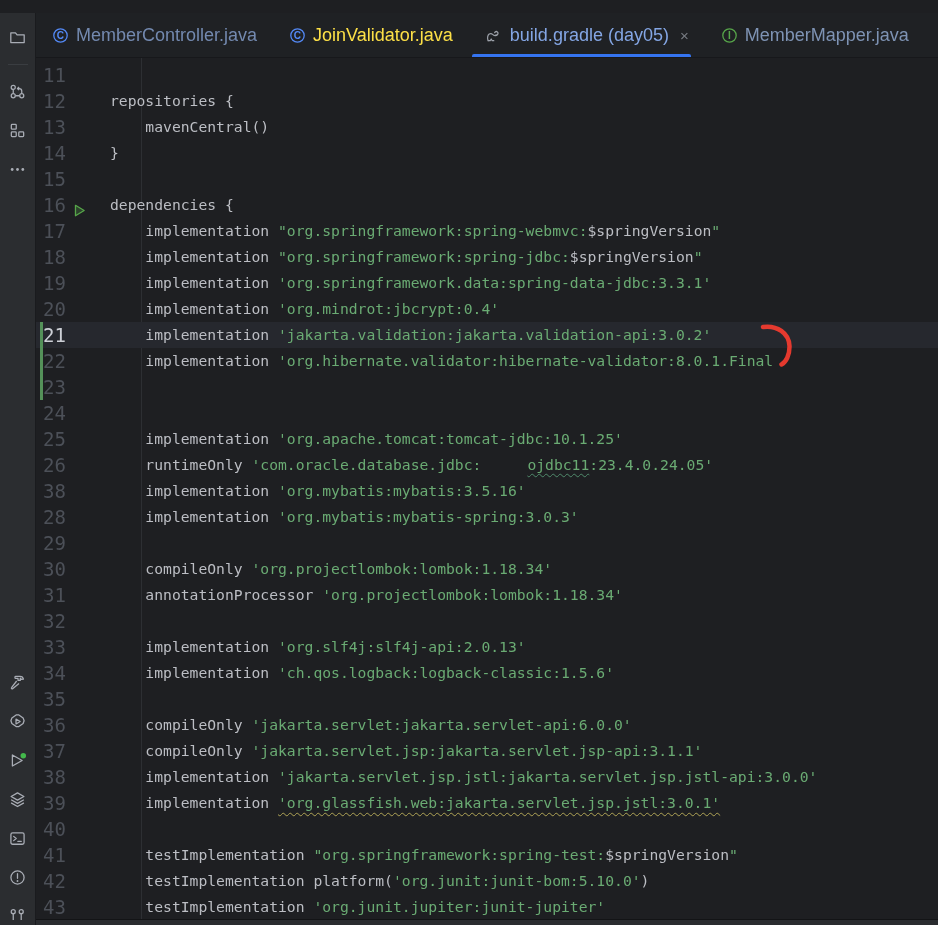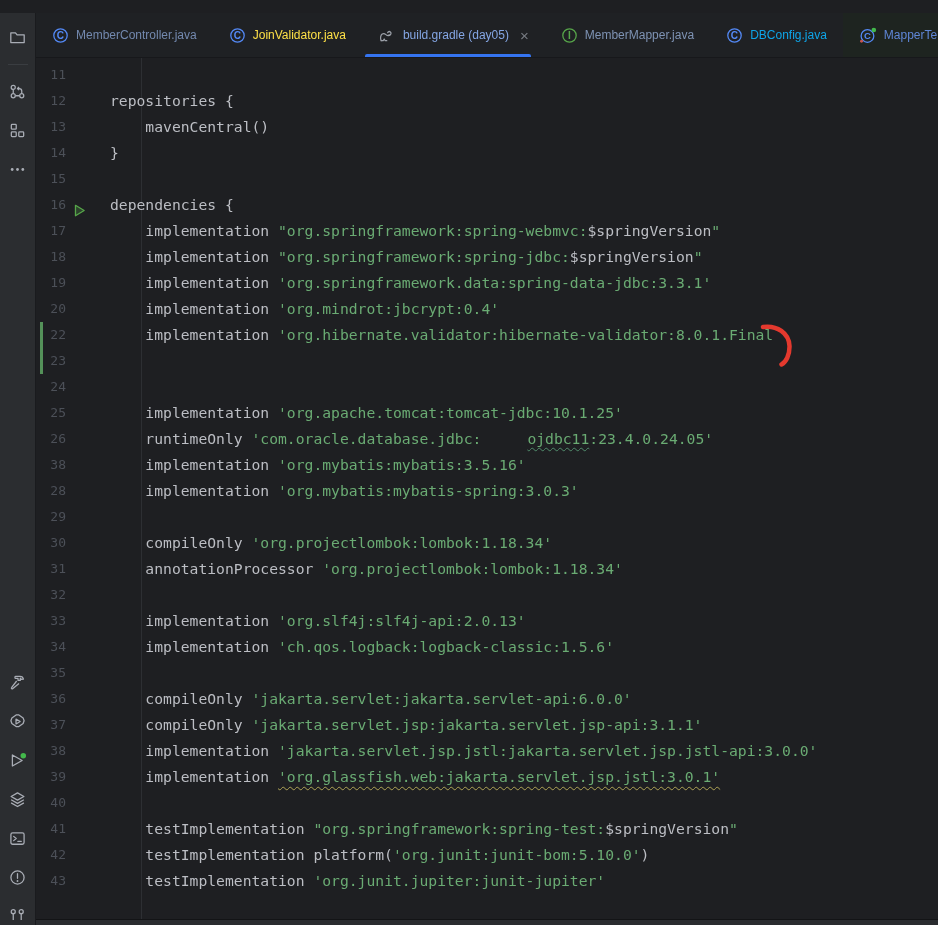--- a/index.html
+++ b/index.html
@@ -23,32 +23,32 @@
     border-radius:4px;flex:0 0 auto;}
   .stripe-div{width:20px;height:1px;background:#3a3d41;margin:2px 0 12px 0;flex:0 0 auto;}
   .stripe-bottom{margin-top:auto;margin-bottom:-16px;display:flex;flex-direction:column;align-items:center;}
   .stripe-btn svg{display:block;}
 
   
   .tabbar{position:absolute;left:36px;top:13px;width:902px;height:45px;background:#1F2124;
     border-bottom:1px solid #17181b;display:flex;box-sizing:border-box;overflow:hidden;}
   .tab{position:relative;display:flex;align-items:center;gap:7px;padding:0 16px;height:44px;
     box-sizing:border-box;flex:0 0 auto;cursor:default;}
-  .tab .tab-label{font-size:12px;white-space:nowrap;}
+  .tab .tab-label{font-size:18px;white-space:nowrap;}
   .tab .tab-close{font-size:15px;color:#787c83;margin-left:4px;line-height:1;}
   .tab-underline{position:absolute;left:3px;right:14px;bottom:0;height:3px;background:#3574F0;border-radius:2px 2px 0 0;}
   .tab svg{display:block;flex:0 0 auto;}
 
   
   .editor{position:absolute;left:36px;top:58px;width:902px;height:861px;background:#1E1F22;
     font-family:"DejaVu Sans Mono",monospace;font-size:14.7px;line-height:26px;padding-top:4px;box-sizing:border-box;}
   .line{position:relative;height:26px;display:flex;}
   .line.current{background:#26282E;}
   .gutter{position:relative;width:69px;flex:0 0 auto;height:26px;}
-  .gutter .ln{position:absolute;left:0;top:0;width:30px;text-align:right;color:#4C5058;font-size:13px;line-height:26px;}
+  .gutter .ln{position:absolute;left:0;top:0;width:30px;text-align:right;color:#4C5058;font-size:19px;line-height:26px;}
   .line.current .ln{color:#CDD0D6;}
   .gutter .chg{position:absolute;left:4px;top:0;width:3px;height:26px;background:#549159;}
   .gutter .run-ic{position:absolute;left:37px;top:7px;}
   .gutter-border{position:absolute;left:105px;top:0;width:1px;height:861px;background:#2d2f33;}
   .code{white-space:pre;color:#BCBEC4;padding-left:5px;}
   .tok-p{color:#BCBEC4;}
   .tok-s{color:#6AAB73;}
   .tok-v{color:#BCBEC4;}
   .tok-warn{text-decoration:underline wavy #AFA355 1px;text-underline-offset:4px;}
   .tok-typo{text-decoration:underline wavy #4F8A6B 1px;text-underline-offset:3px;margin-left:46px;}
@@ -274,20 +274,27 @@
           <div class="ln">19</div>
         </div>
         <div class="code"><span class="tok-p">    implementation </span><span class="tok-s">'org.springframework.data:spring-data-jdbc:3.3.1'</span></div>
       </div>
       <div class="line">
         <div class="gutter">
           <div class="ln">20</div>
         </div>
         <div class="code"><span class="tok-p">    implementation </span><span class="tok-s">'org.mindrot:jbcrypt:0.4'</span></div>
       </div>
+      <div class="line current">
+        <div class="gutter">
+          <div class="chg"></div>
+          <div class="ln">21</div>
+        </div>
+        <div class="code"><span class="tok-p">    implementation </span><span class="tok-s">'jakarta.validation:jakarta.validation-api:3.0.2'</span></div>
+      </div>
       <div class="line">
         <div class="gutter">
           <div class="chg"></div>
           <div class="ln">22</div>
         </div>
         <div class="code"><span class="tok-p">    implementation </span><span class="tok-s">'org.hibernate.validator:hibernate-validator:8.0.1.Final</span></div>
       </div>
       <div class="line">
         <div class="gutter">
           <div class="chg"></div>

